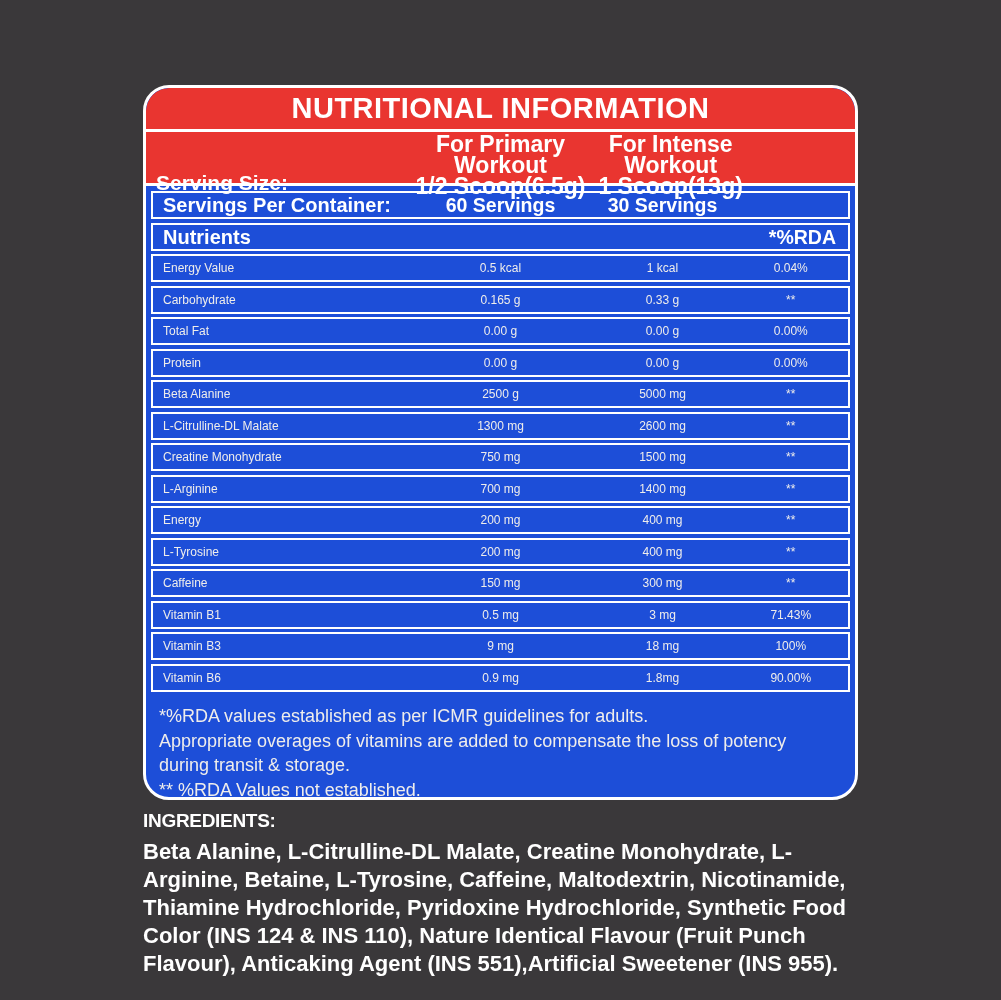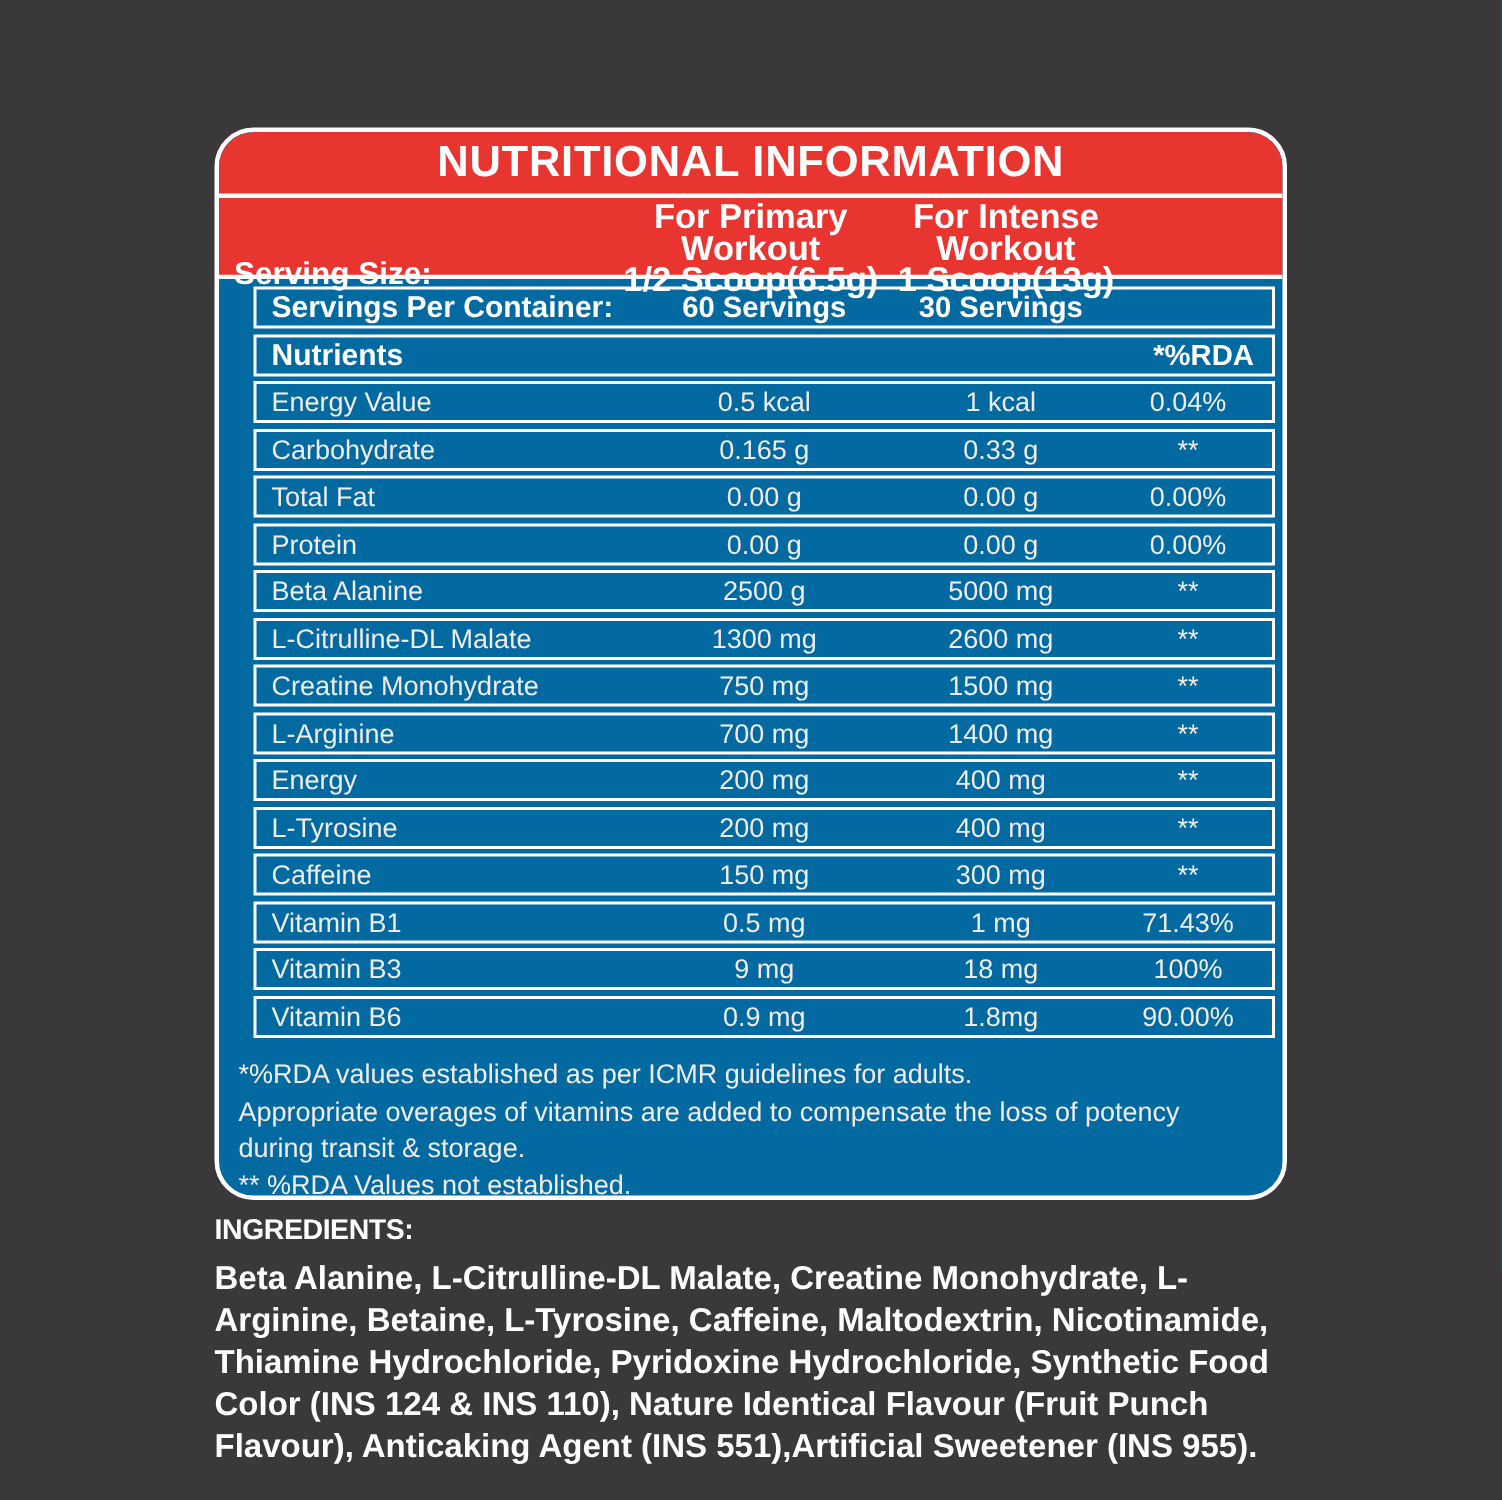--- a/index.html
+++ b/index.html
@@ -18,21 +18,21 @@
   }
   
   .panel {
     position: absolute;
     left: 143px;
     top: 85px;
     width: 715px;
     height: 715px;
     border: 3px solid #ffffff;
     border-radius: 26px;
-    background: #0369a1;
+    background: #1d4ed8;
     overflow: hidden;
   }
   
   .red-head {
     background: #e93530;
     border-bottom: 3px solid #ffffff;
     border-radius: 23px 23px 0 0;
   }
   .panel-title {
     height: 41px;
@@ -64,30 +64,29 @@
   }
   .col-head {
     text-align: center;
     font-weight: bold;
     font-size: 23px;
     line-height: 21px;
   }
   
   .table-area {
     padding: 5px 5px 0 5px;
-    margin-left: 18px;
   }
   .row {
     border: 2px solid #ffffff;
     margin-bottom: 3.5px;
     height: 28px;
     line-height: 24px;
     padding: 0 10px;
     align-items: center;
-    font-size: 18px;
+    font-size: 12px;
     color: #efedeb;
   }
   .row .cell-c2, .row .cell-c3, .row .cell-c4 { text-align: center; }
   .row.bold-row {
     font-weight: bold;
     font-size: 19.5px;
     color: #ffffff;
   }
   .row.bold-row .cell-c1 { font-size: 20px; }
   .rda-right { text-align: right !important; padding-right: 2px; }
@@ -230,21 +229,21 @@
         <div class="row grid">
           <div class="cell-c1">Caffeine</div>
           <div class="cell-c2">150 mg</div>
           <div class="cell-c3">300 mg</div>
           <div class="cell-c4">**</div>
         </div>
 
         <div class="row grid">
           <div class="cell-c1">Vitamin B1</div>
           <div class="cell-c2">0.5 mg</div>
-          <div class="cell-c3">1 mg</div>
+          <div class="cell-c3">3 mg</div>
           <div class="cell-c4">71.43%</div>
         </div>
 
         <div class="row grid">
           <div class="cell-c1">Vitamin B3</div>
           <div class="cell-c2">9 mg</div>
           <div class="cell-c3">18 mg</div>
           <div class="cell-c4">100%</div>
         </div>
 

